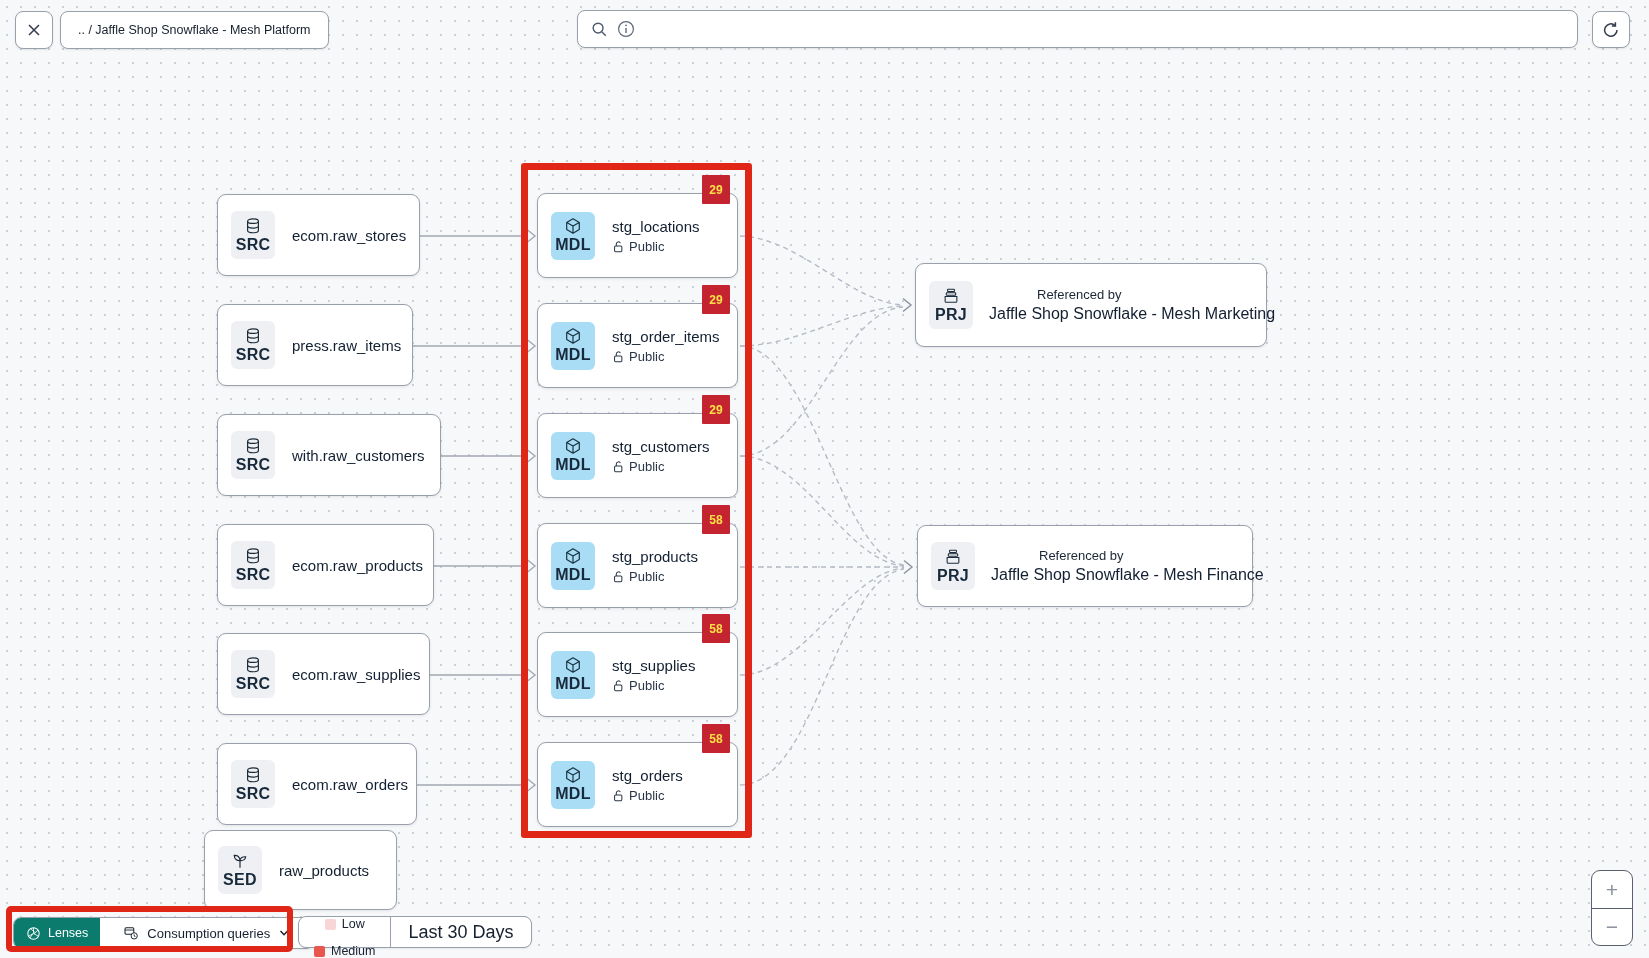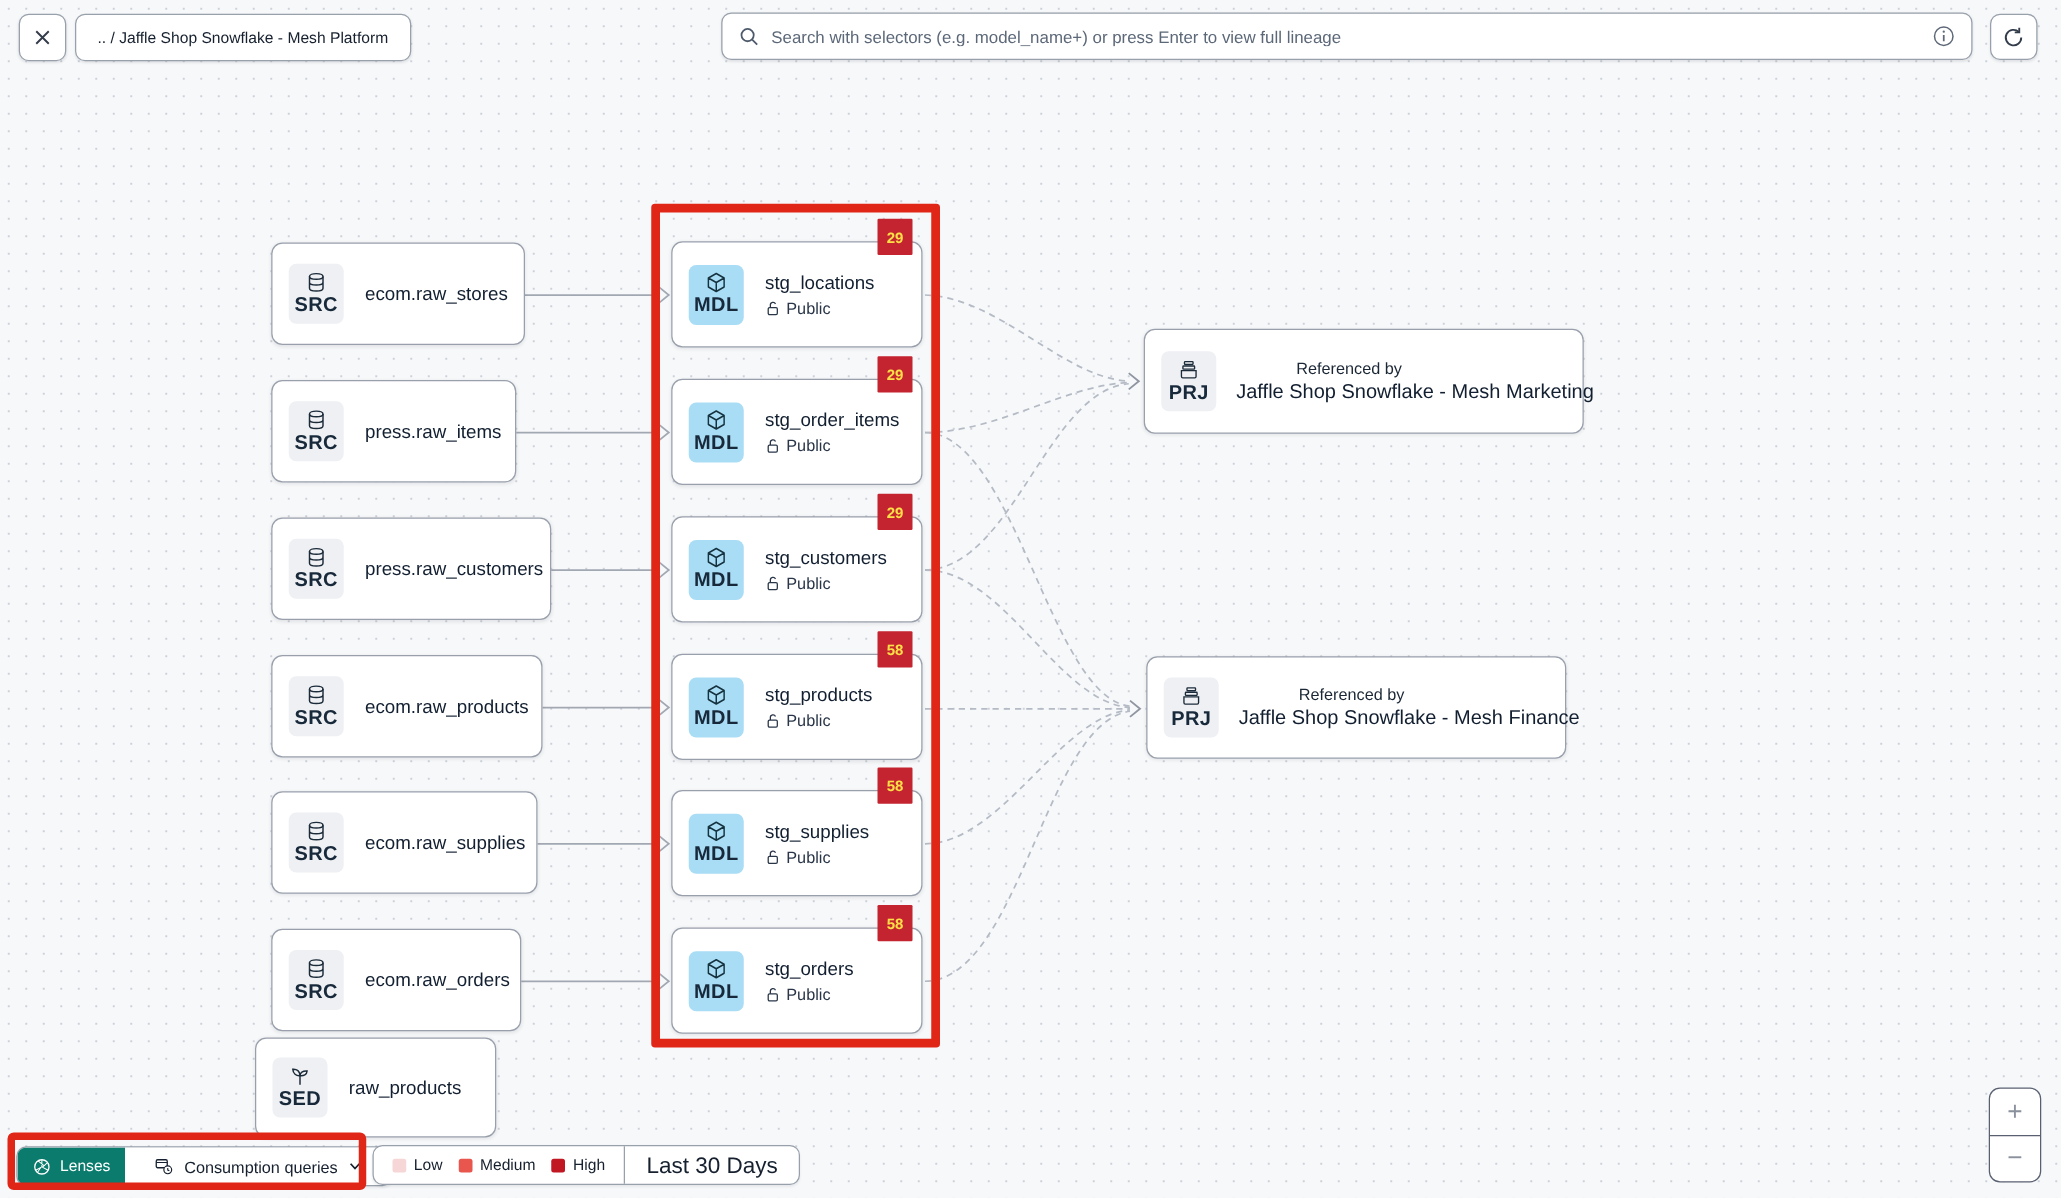--- a/index.html
+++ b/index.html
@@ -71,21 +71,21 @@
   .btn-lenses {
     background:#0a7b6c; color:#fff; display:flex; gap:7px; padding:0 12px;
     align-items:center; font-size:12.5px; cursor:pointer;
   }
   .btn-cq { display:flex; gap:8px; padding:0 23px; align-items:center; font-size:13px; color:#16202e; background:#fff; cursor:pointer; }
   .legend-group {
     position:absolute; left:298px; top:916px; height:32px; display:flex; z-index:15;
     border:1px solid #98a0ab; border-radius:8px; background:#fff; align-items:stretch;
     box-shadow:0 1px 2px rgba(25,35,50,.08);
   }
-  .legend-cell { display:flex; gap:13px; padding:0 15px; align-items:center; font-size:12.5px; color:#16202e; }
+  .legend-cell { display:flex; gap:13px; padding:0 15px; align-items:center; font-size:12.5px; color:#16202e;flex-direction:column; }
   .legend-item { display:flex; gap:6px; align-items:center; }
   .sw { width:11px; height:11px; border-radius:2px; }
   .sw-low { background:#f6d6d6; }
   .sw-med { background:#e8564e; }
   .sw-high { background:#c01722; }
   .tf-cell { border-left:1px solid #98a0ab; padding:0 17px; font-size:18px; color:#16202e; display:flex; align-items:center; cursor:pointer; }
 
   .zoomctl {
     position:absolute; left:1591px; top:870px; width:42px; z-index:15;
     background:#fff; border:1.5px solid #596070; border-radius:9px; display:flex; flex-direction:column; overflow:hidden;
@@ -133,21 +133,20 @@
   </svg>
 </div>
 <div class="chip crumb-chip">
   <span>.. /  Jaffle Shop Snowflake - Mesh Platform</span>
 </div>
 <div class="chip search-chip">
   <svg width="17" height="17" viewBox="0 0 18 18">
     <circle cx="7.5" cy="7.5" r="5.2" stroke="#4d5a6b" stroke-width="1.5" fill="none"></circle>
     <path d="M11.4 11.4 L15.6 15.6" stroke="#4d5a6b" stroke-width="1.5"></path>
   </svg>
-  <input type="text" placeholder="Search with selectors (e.g. model_name+) or press Enter to view full lineage" style="">
   <svg width="18" height="18" viewBox="0 0 18 18">
     <circle cx="9" cy="9" r="7.4" stroke="#5e6878" stroke-width="1.2" fill="none"></circle>
     <path d="M9 8 V13" stroke="#5e6878" stroke-width="1.4"></path>
     <circle cx="9" cy="5.3" r="0.9" fill="#5e6878"></circle>
   </svg>
 </div>
 <div class="chip refresh-chip">
   <svg width="18" height="18" viewBox="0 0 18 18">
     <path d="M15 9 a6.2 6.2 0 1 1 -1.9 -4.4" stroke="#333c4a" stroke-width="1.5" fill="none"></path>
     <path d="M13.4 1.2 L13.4 4.9 L9.8 4.9" stroke="#333c4a" stroke-width="1.5" fill="none"></path>
@@ -175,21 +174,21 @@
   <span class="node-label">press.raw_items</span>
 </div>
 <div class="node" style="left:217px; top:414px; width:224px; height:82px;">
   <div class="iconbox">
     <svg width="18" height="18" viewBox="0 0 20 20">
         <ellipse cx="10" cy="4.6" rx="6" ry="2.5" stroke="#1c2b3a" stroke-width="1.3" fill="none"></ellipse>
         <path d="M4 4.6 V15 c0 1.4 2.7 2.5 6 2.5 s6 -1.1 6 -2.5 V4.6 M4 9.8 c0 1.4 2.7 2.5 6 2.5 s6 -1.1 6 -2.5" stroke="#1c2b3a" stroke-width="1.3" fill="none"></path>
       </svg>
     <span class="klabel">SRC</span>
   </div>
-  <span class="node-label">press.raw_customers</span>
+  <span class="node-label">with.raw_customers</span>
 </div>
 <div class="node" style="left:217px; top:524px; width:217px; height:82px;">
   <div class="iconbox">
     <svg width="18" height="18" viewBox="0 0 20 20">
         <ellipse cx="10" cy="4.6" rx="6" ry="2.5" stroke="#1c2b3a" stroke-width="1.3" fill="none"></ellipse>
         <path d="M4 4.6 V15 c0 1.4 2.7 2.5 6 2.5 s6 -1.1 6 -2.5 V4.6 M4 9.8 c0 1.4 2.7 2.5 6 2.5 s6 -1.1 6 -2.5" stroke="#1c2b3a" stroke-width="1.3" fill="none"></path>
       </svg>
     <span class="klabel">SRC</span>
   </div>
   <span class="node-label">ecom.raw_products</span>

